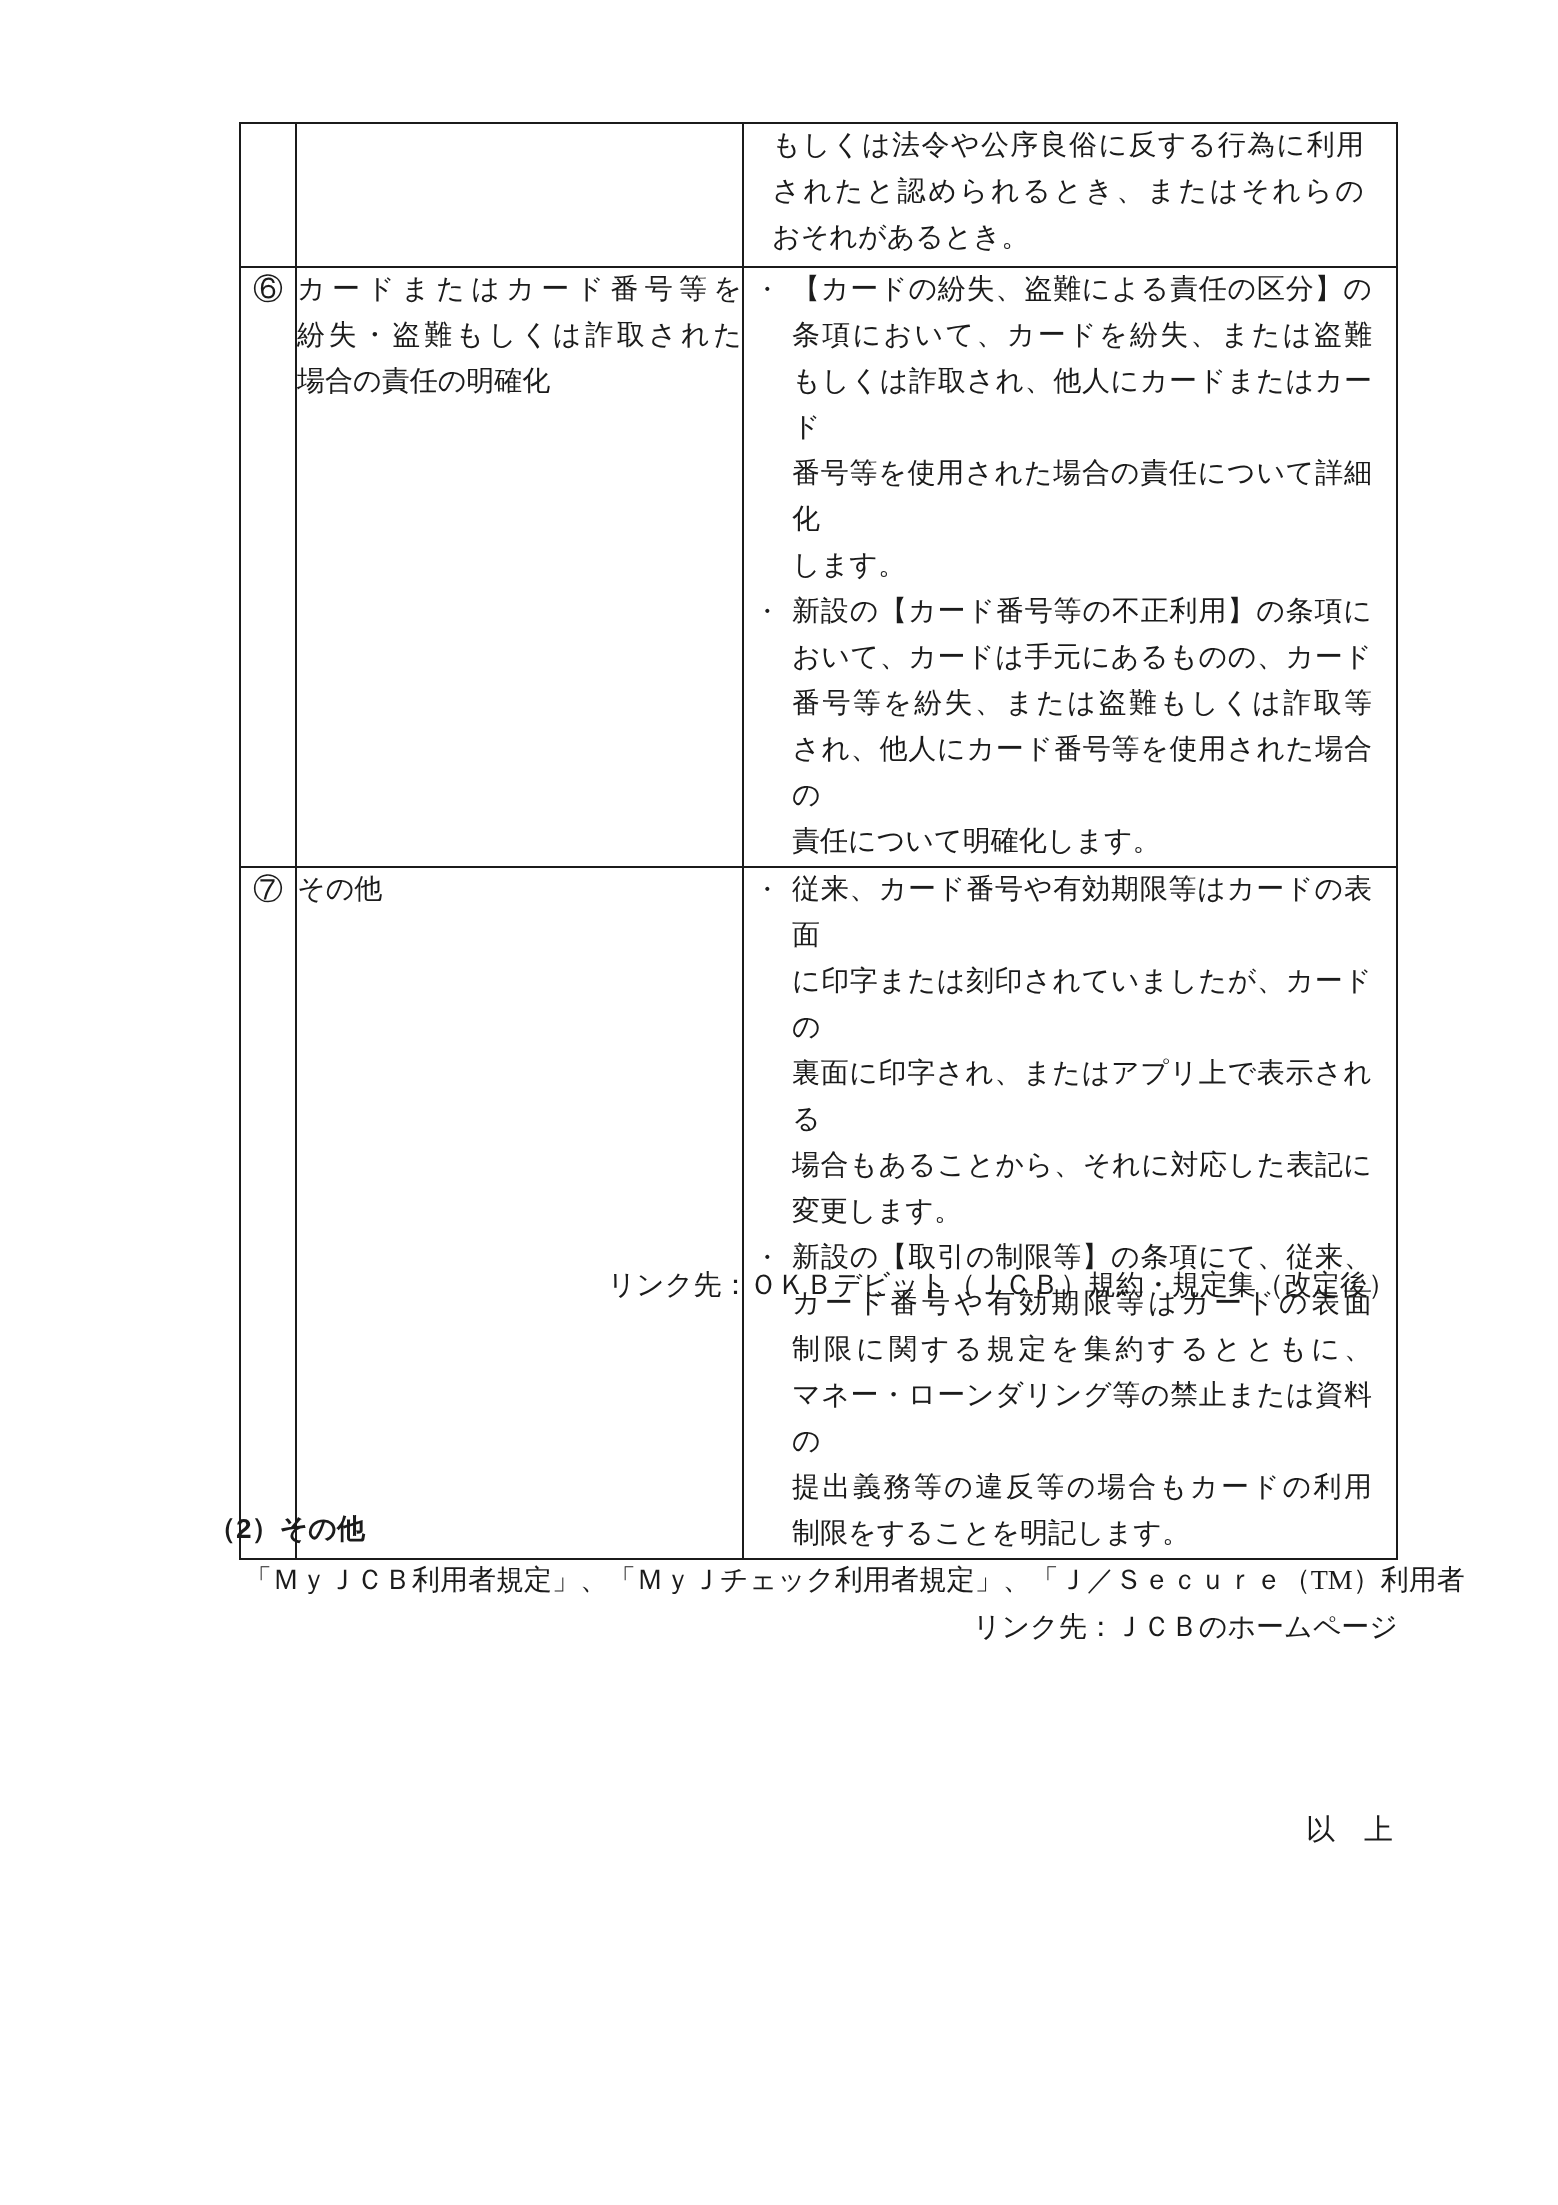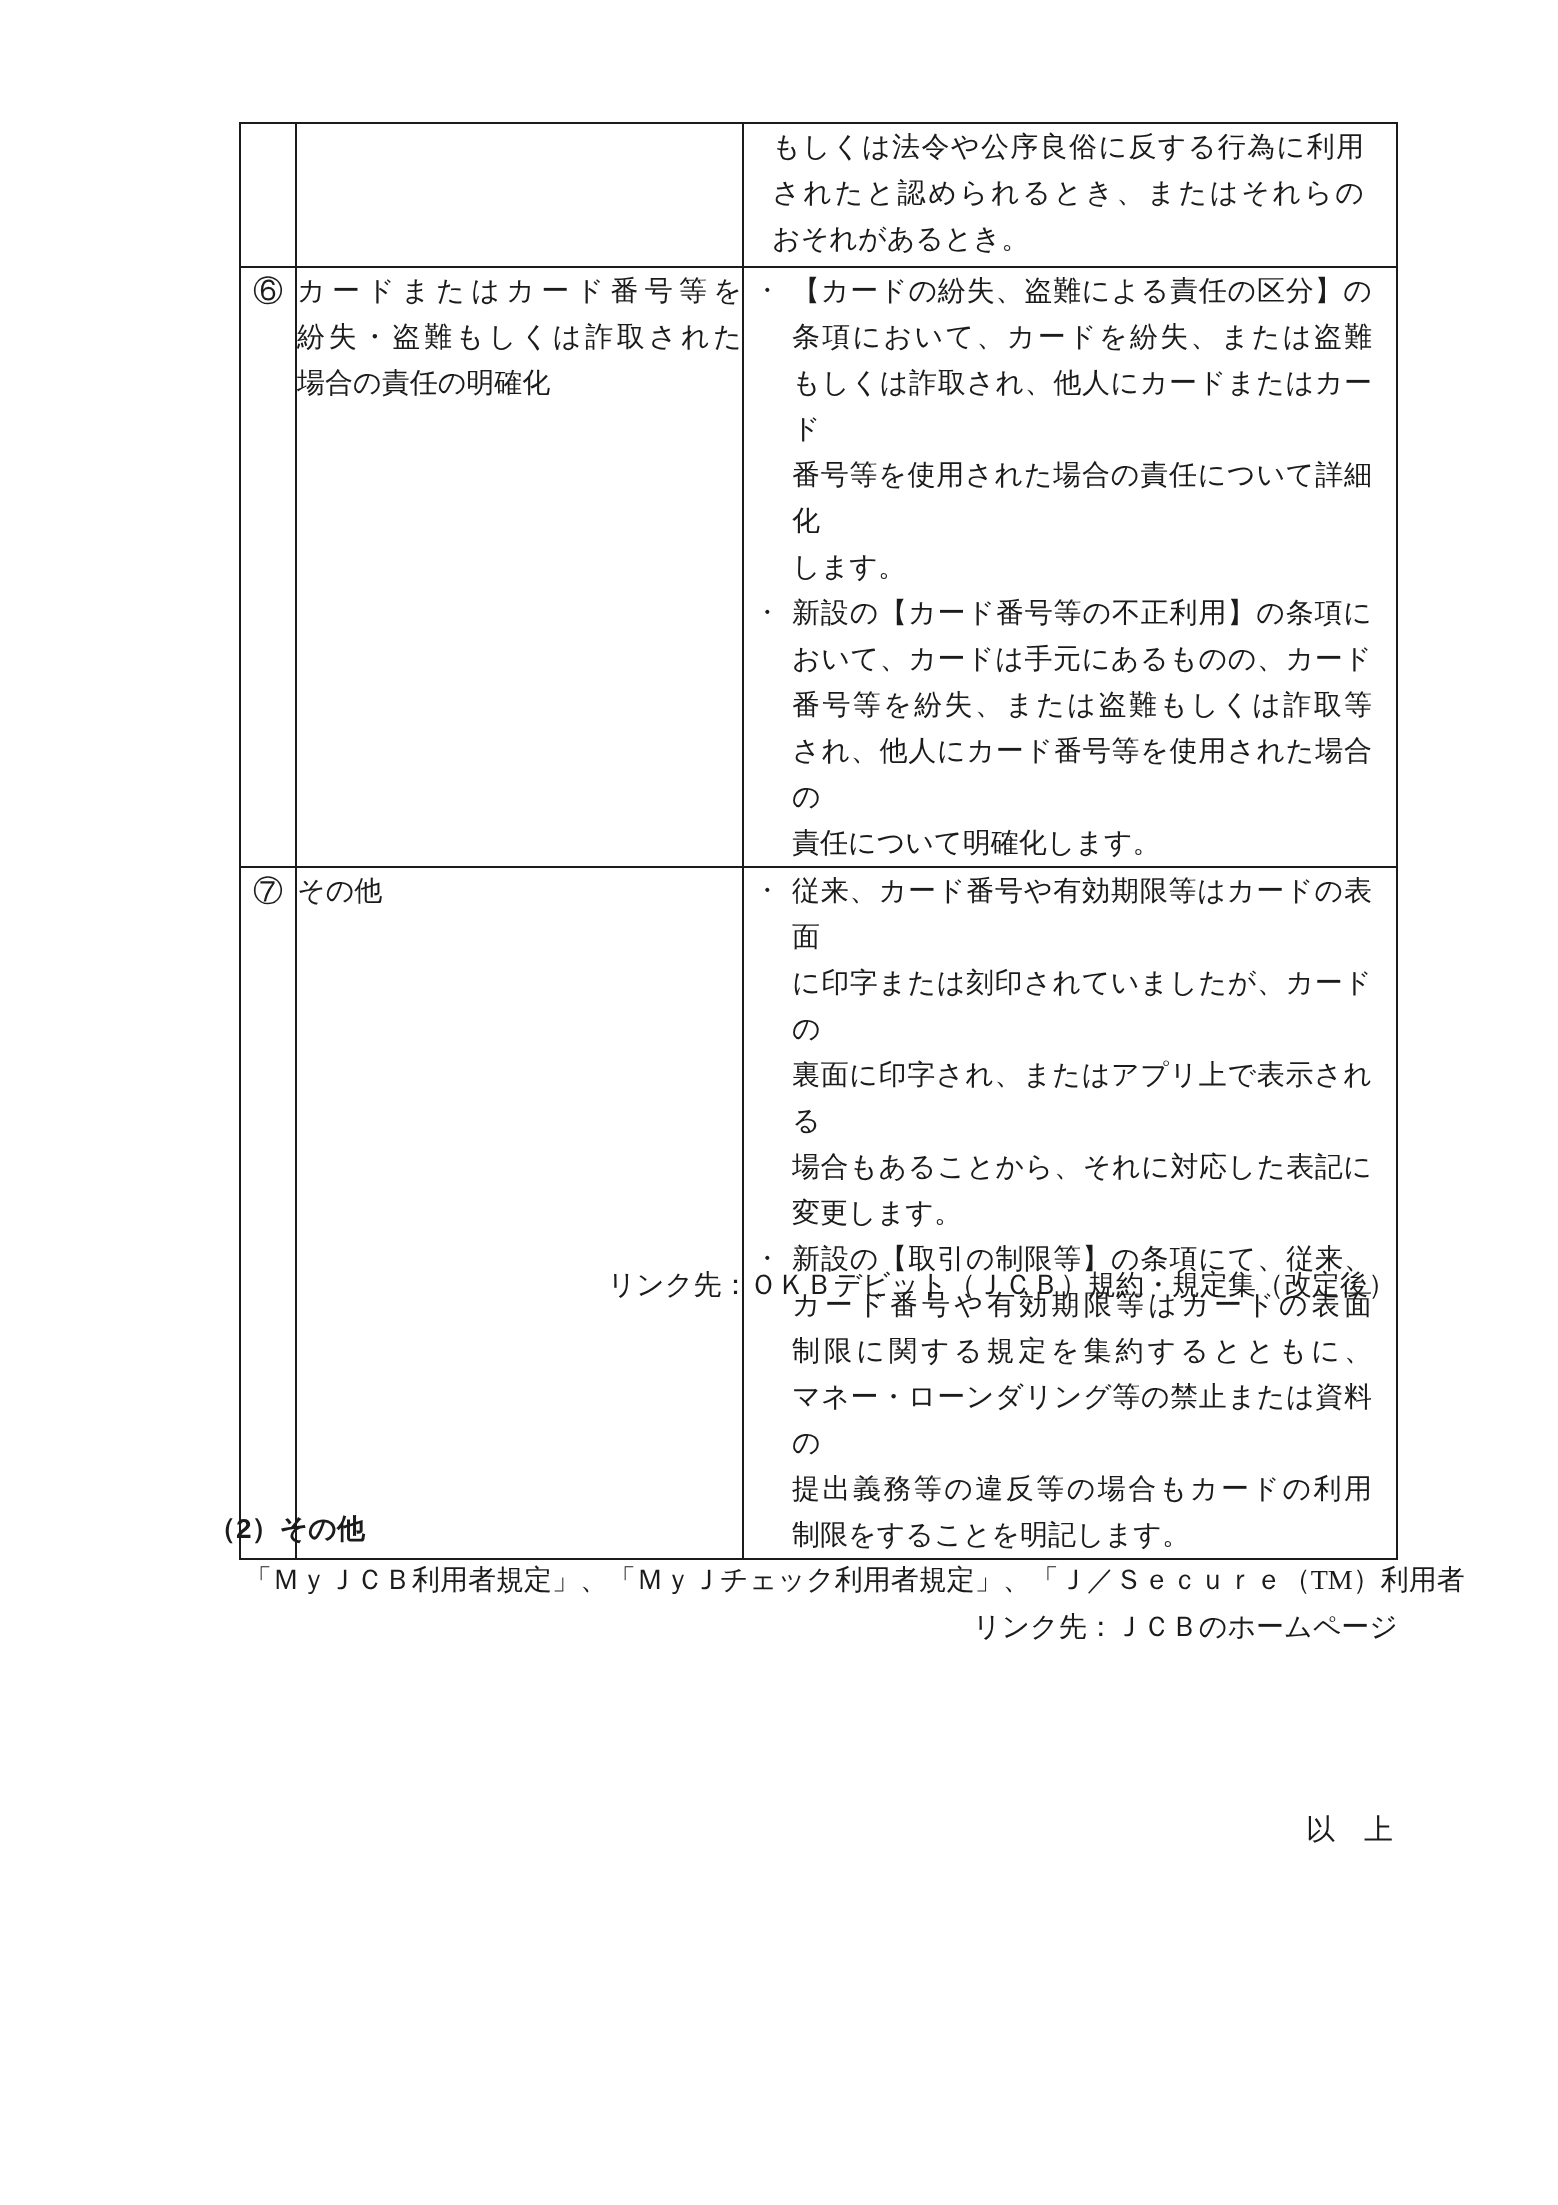--- a/index.html
+++ b/index.html
@@ -21,20 +21,21 @@
     border-collapse:collapse;
     table-layout:fixed;
     font-size:28px;
     line-height:46px;
   }
   table.revision-table td{
     border:2px solid #1b1b1b;
     vertical-align:top;
     padding:0;
     overflow:hidden;
+    font-family:Liberation Mono, monospace;
   }
   tr.row-a{height:144px;}
   tr.row-6{height:476px;}
   tr.row-7{height:514px;}
   td.c-num{text-align:center;padding-top:5px;font-size:30px;}
   td.c-item{padding:5px 8px 0 14px;}
   td.c-detail{padding:5px 0 0 0;}
   .cont-lines{padding:0 32px 0 28px;}
   .bullet{display:flex;padding:0 24px 0 10px;}
   .bullet .marker{flex:0 0 38px;font-size:26px;}

